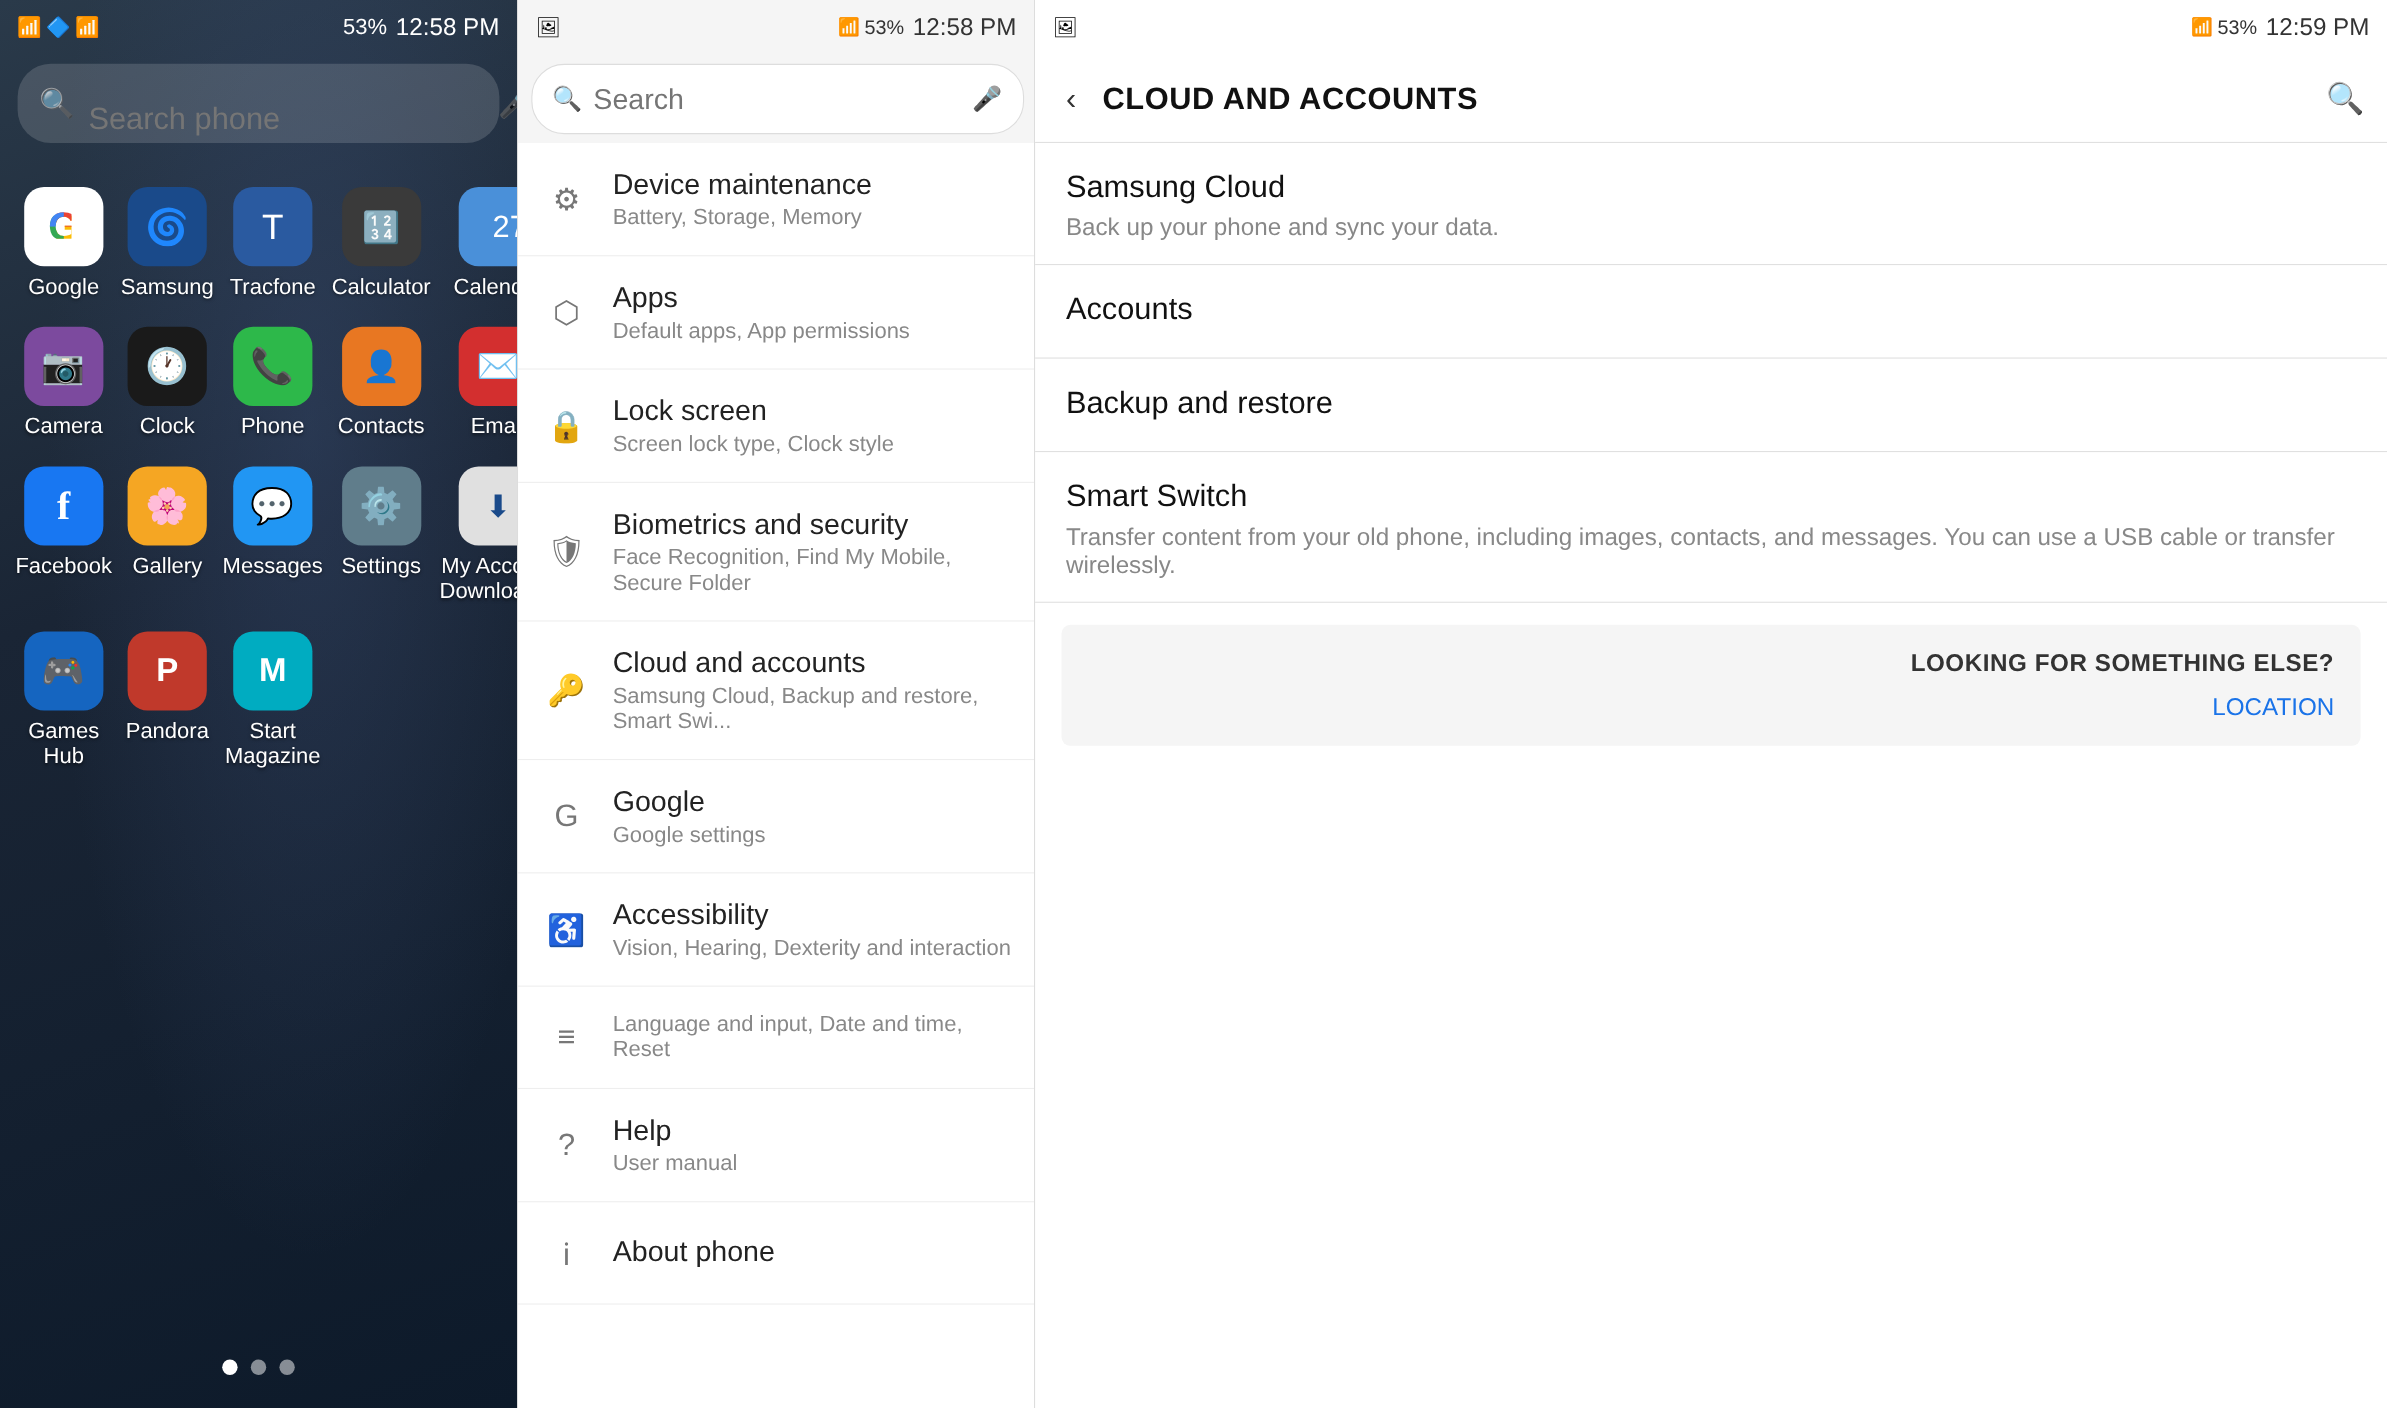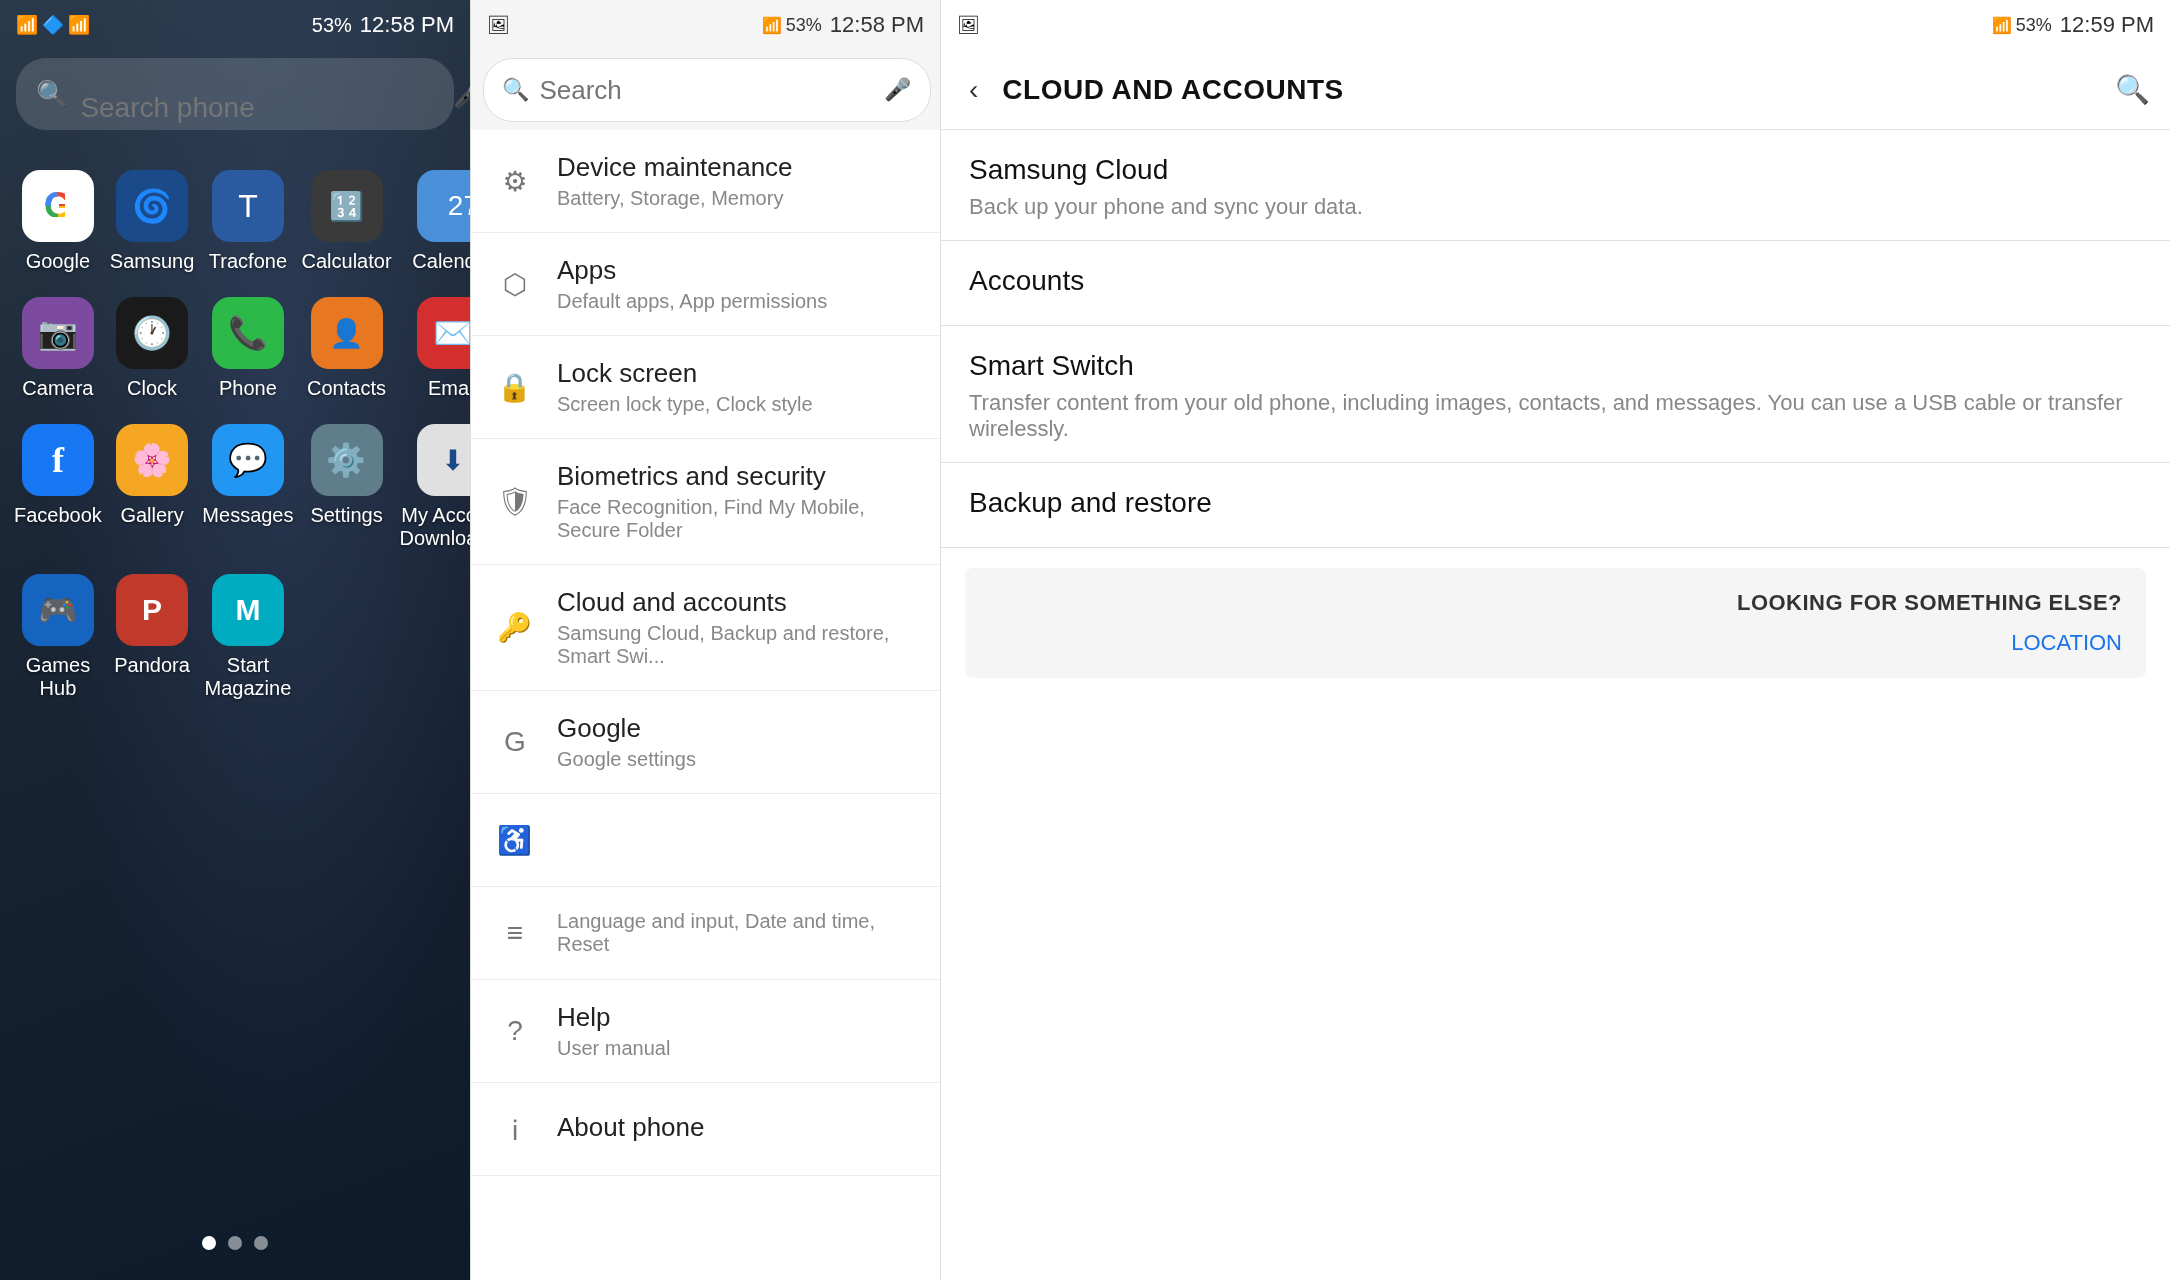--- a/index.html
+++ b/index.html
@@ -506,20 +506,24 @@
   </div>
       <div class="settings-item">
     <div class="settings-item-icon">G</div>
     <div class="settings-item-text">
       <div class="settings-item-title">Google</div>
       <div class="settings-item-subtitle">Google settings</div>
     </div>
   </div>
       <div class="settings-item">
     <div class="settings-item-icon">♿</div>
+    <div class="settings-item-text">
+      <div class="settings-item-title">Accessibility</div>
+      <div class="settings-item-subtitle">Vision, Hearing, Dexterity and interaction</div>
+    </div>
   </div>
       <div class="settings-item">
     <div class="settings-item-icon">≡</div>
     <div class="settings-item-text">
       <div class="settings-item-subtitle">Language and input, Date and time, Reset</div>
     </div>
   </div>
       <div class="settings-item">
     <div class="settings-item-icon">?</div>
     <div class="settings-item-text">
@@ -559,25 +563,25 @@
   <div class="cloud-content" id="cloud-content">
       <div class="cloud-section">
     <div class="cloud-section-title">Samsung Cloud</div>
     <div class="cloud-section-sub">Back up your phone and sync your data.</div>
   </div>
       <div class="cloud-section">
     <div class="cloud-section-title">Accounts</div>
 
   </div>
       <div class="cloud-section">
+    <div class="cloud-section-title">Backup and restore</div>
+
+  </div>
+      <div class="cloud-section">
     <div class="cloud-section-title">Smart Switch</div>
     <div class="cloud-section-sub">Transfer content from your old phone, including images, contacts, and messages. You can use a USB cable or transfer wirelessly.</div>
-  </div>
-      <div class="cloud-section">
-    <div class="cloud-section-title">Backup and restore</div>
-
   </div>
       <div class="looking-box">
   <div class="looking-title">LOOKING FOR SOMETHING ELSE?</div>
   <div class="looking-link">LOCATION</div>
 </div>
     </div>
 </div>
 
 </body></html>

